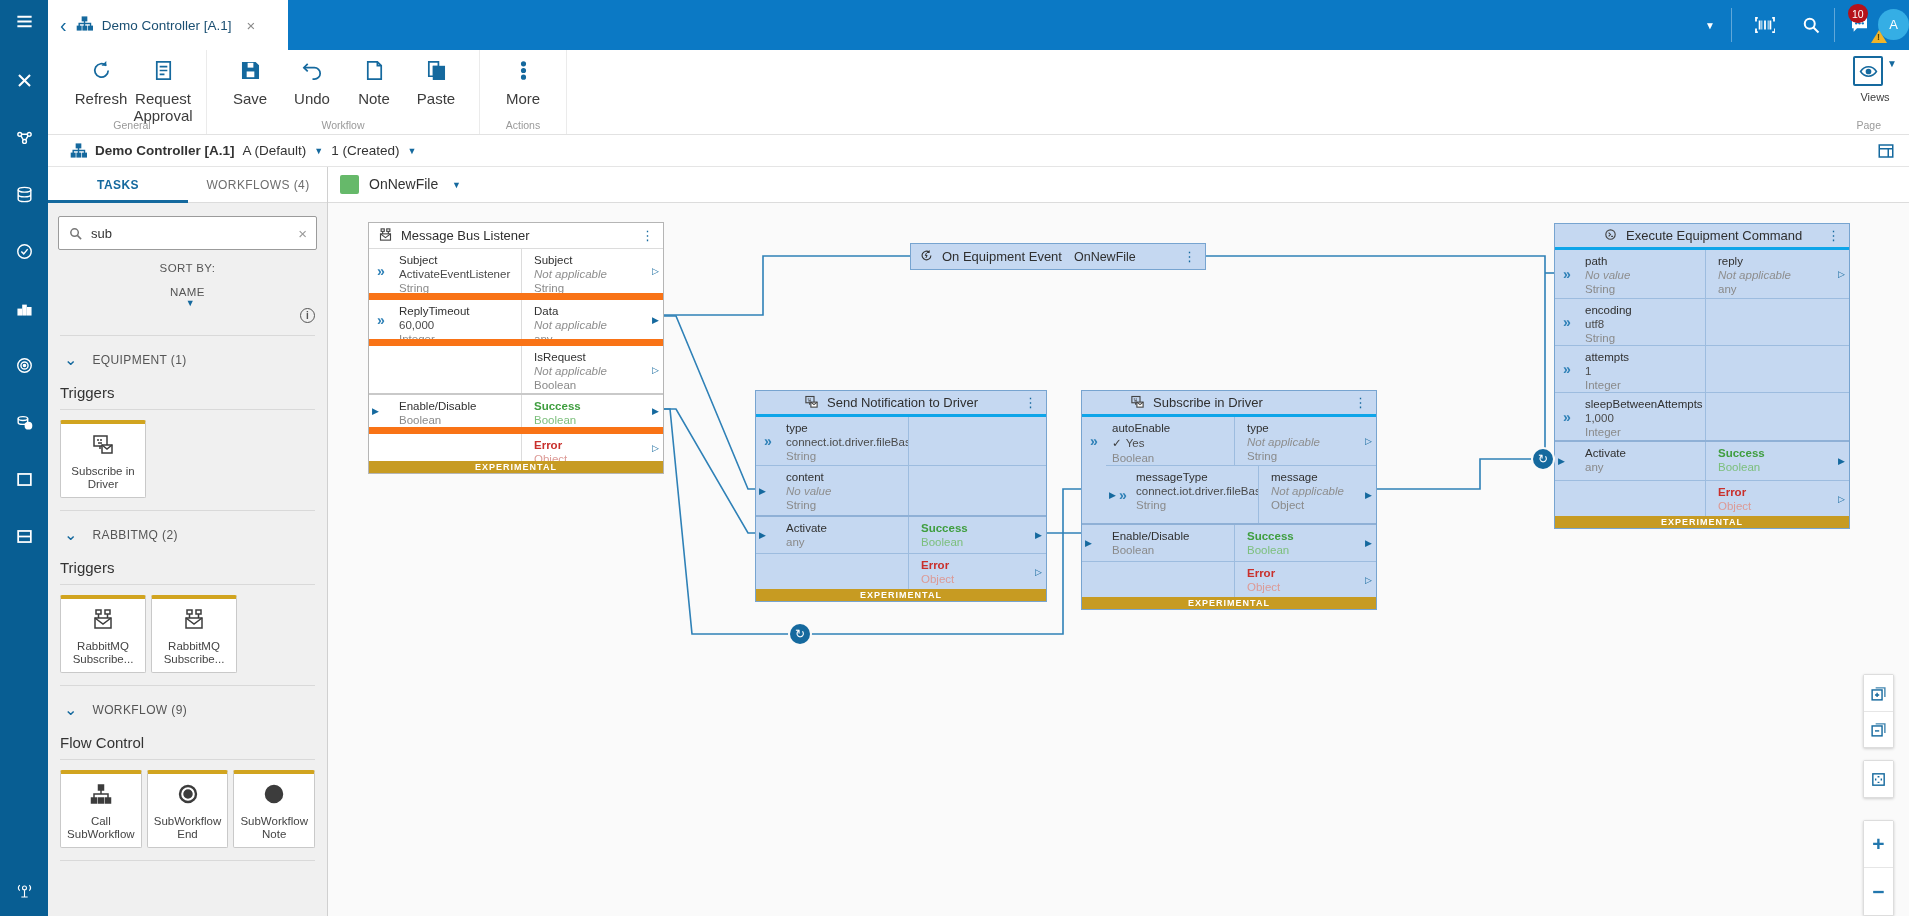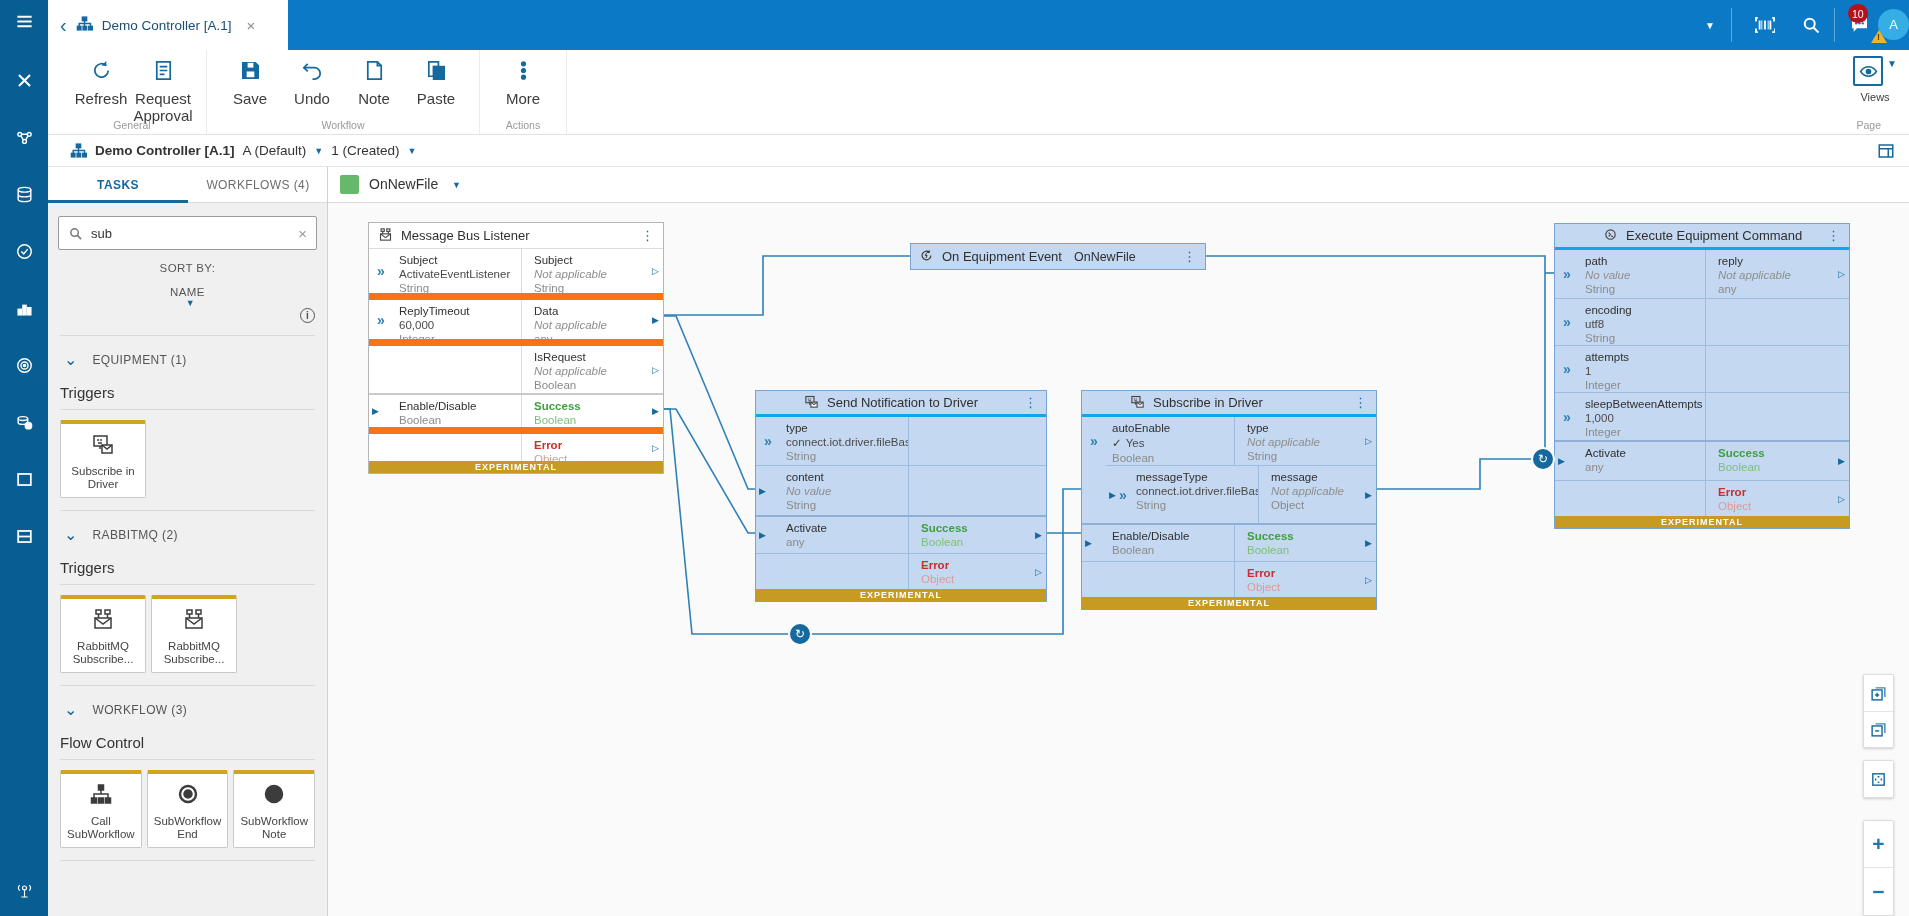--- a/index.html
+++ b/index.html
@@ -408,21 +408,21 @@
               <path d="M7.5 7v4M16.5 7v4"></path>
               <rect x="4" y="11" width="16" height="10"></rect>
               <path d="M4 11l8 6 8-6"></path>
             </svg></span>
           <div class="clabel">RabbitMQ Subscribe...</div>
         </div>
       </div>
       <hr class="s-hr">
       <div class="sec-head">
         <span class="chev" style="font-size: 16px; line-height: 8px;">⌄</span>
-        <span class="sec-label">WORKFLOW (3)</span>
+        <span class="sec-label">WORKFLOW (9)</span>
       </div>
       <div class="sec-sub">Flow Control</div>
       <hr class="s-hr" style="margin-top: 8px;">
       <div class="cards">
         <div class="pcard">
           <span><svg viewBox="0 0 24 24" fill="none" stroke="currentColor" stroke-width="1.8" style="width: 24px; height: 24px; margin-top: 8px; color: rgb(60, 60, 60); stroke-width: 1.5;">
               <rect x="9.5" y="3" width="5" height="5" fill="currentColor"></rect>
               <path d="M12 8v4M5 16v-4h14v4"></path>
               <rect x="2.5" y="16" width="5" height="5" fill="currentColor"></rect>
               <rect x="9.5" y="16" width="5" height="5" fill="currentColor"></rect>

